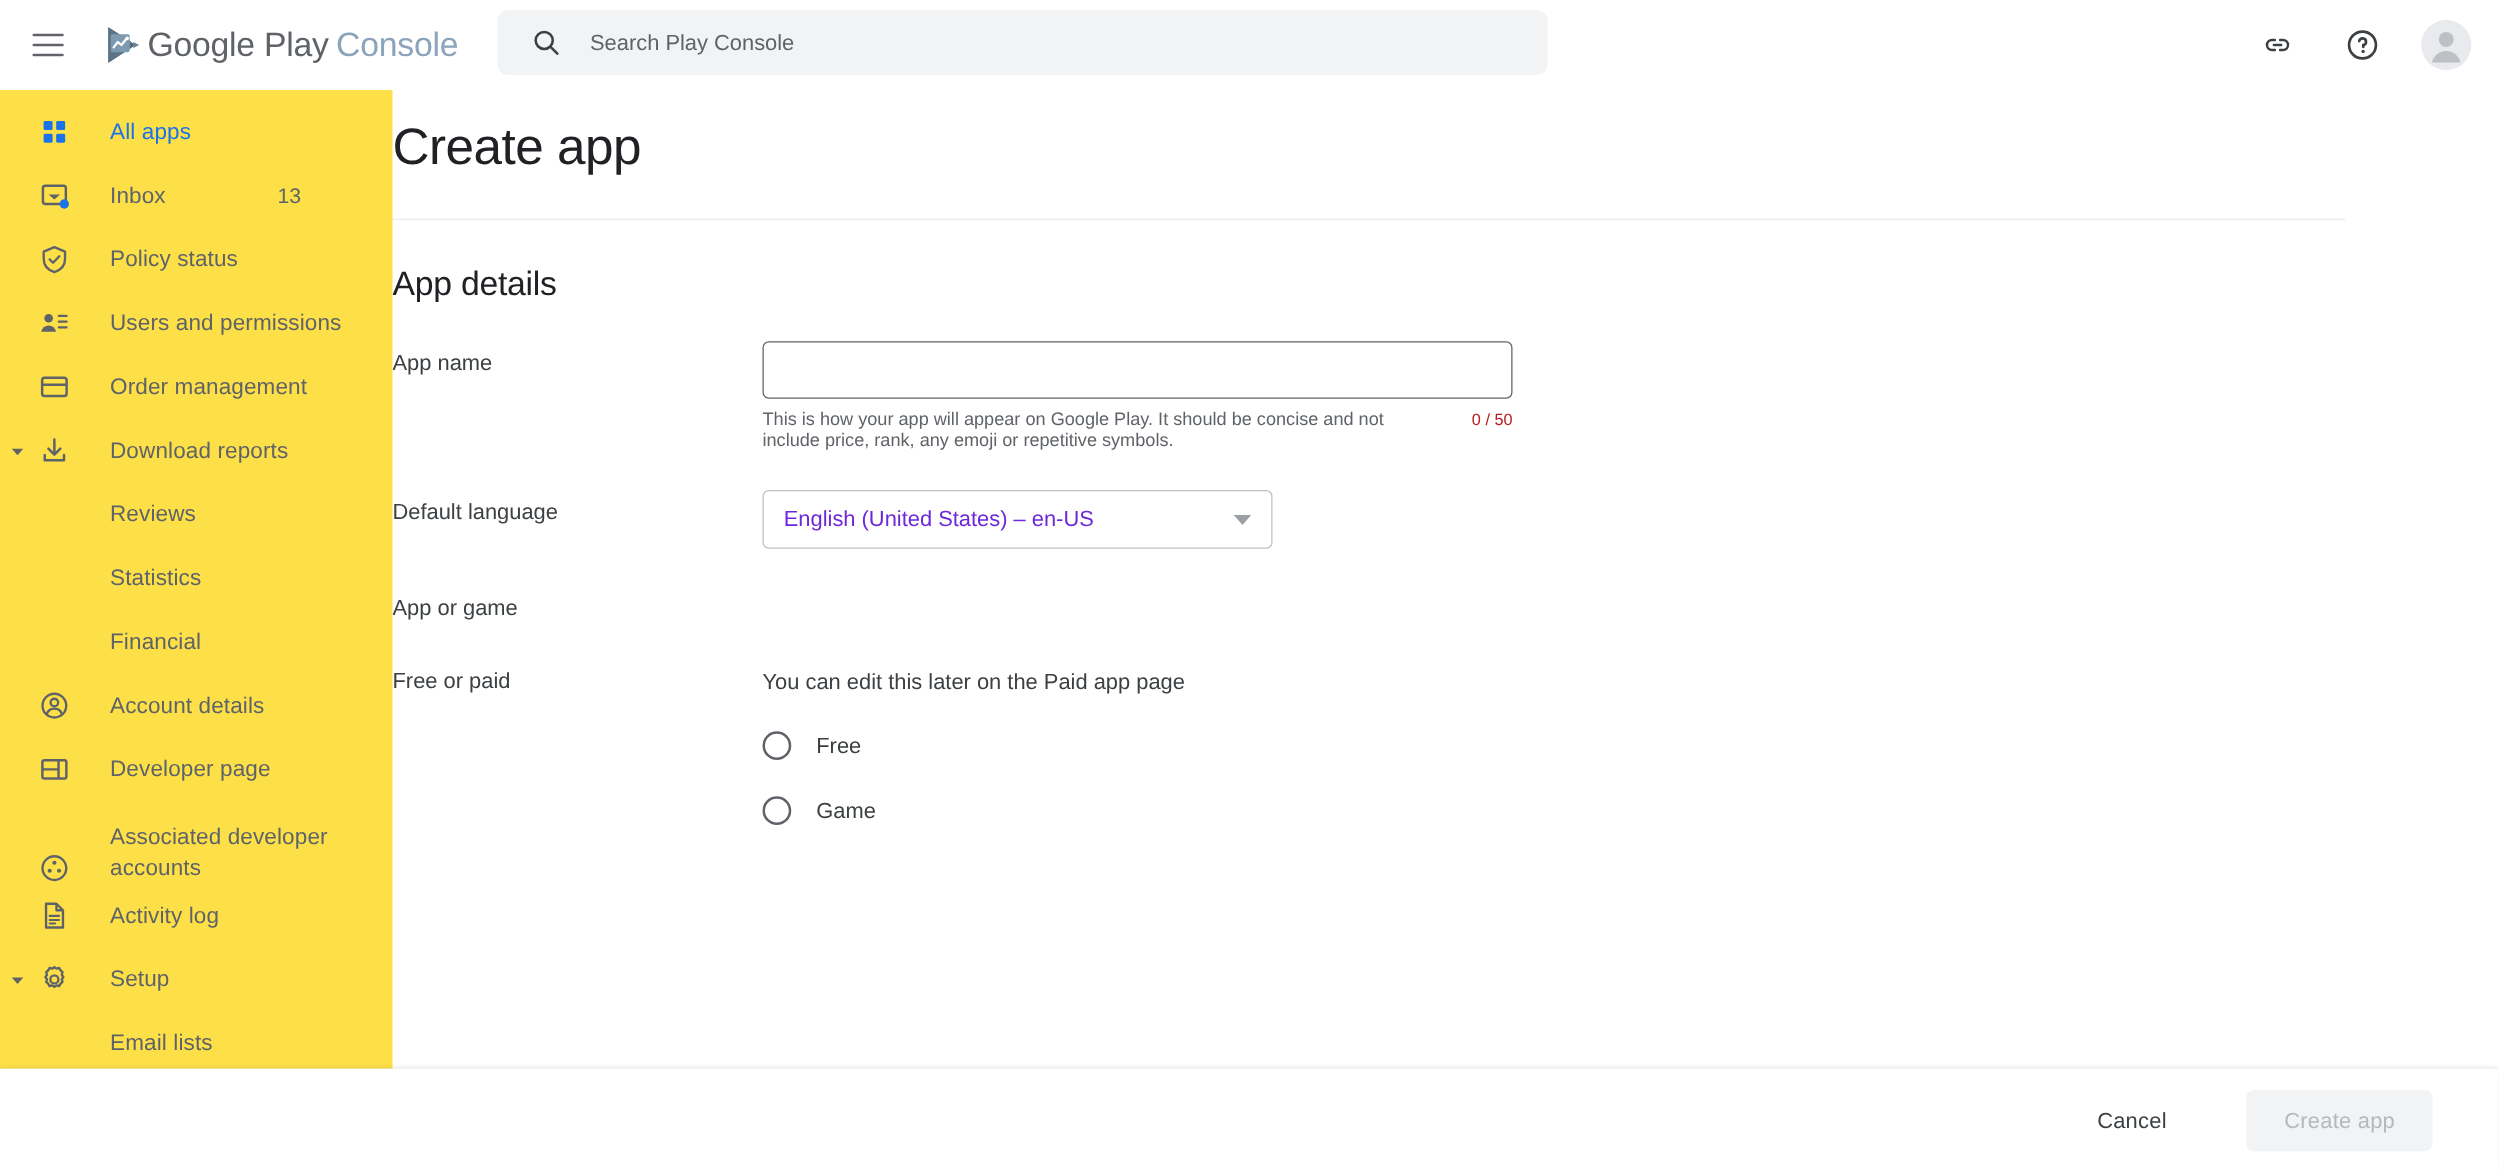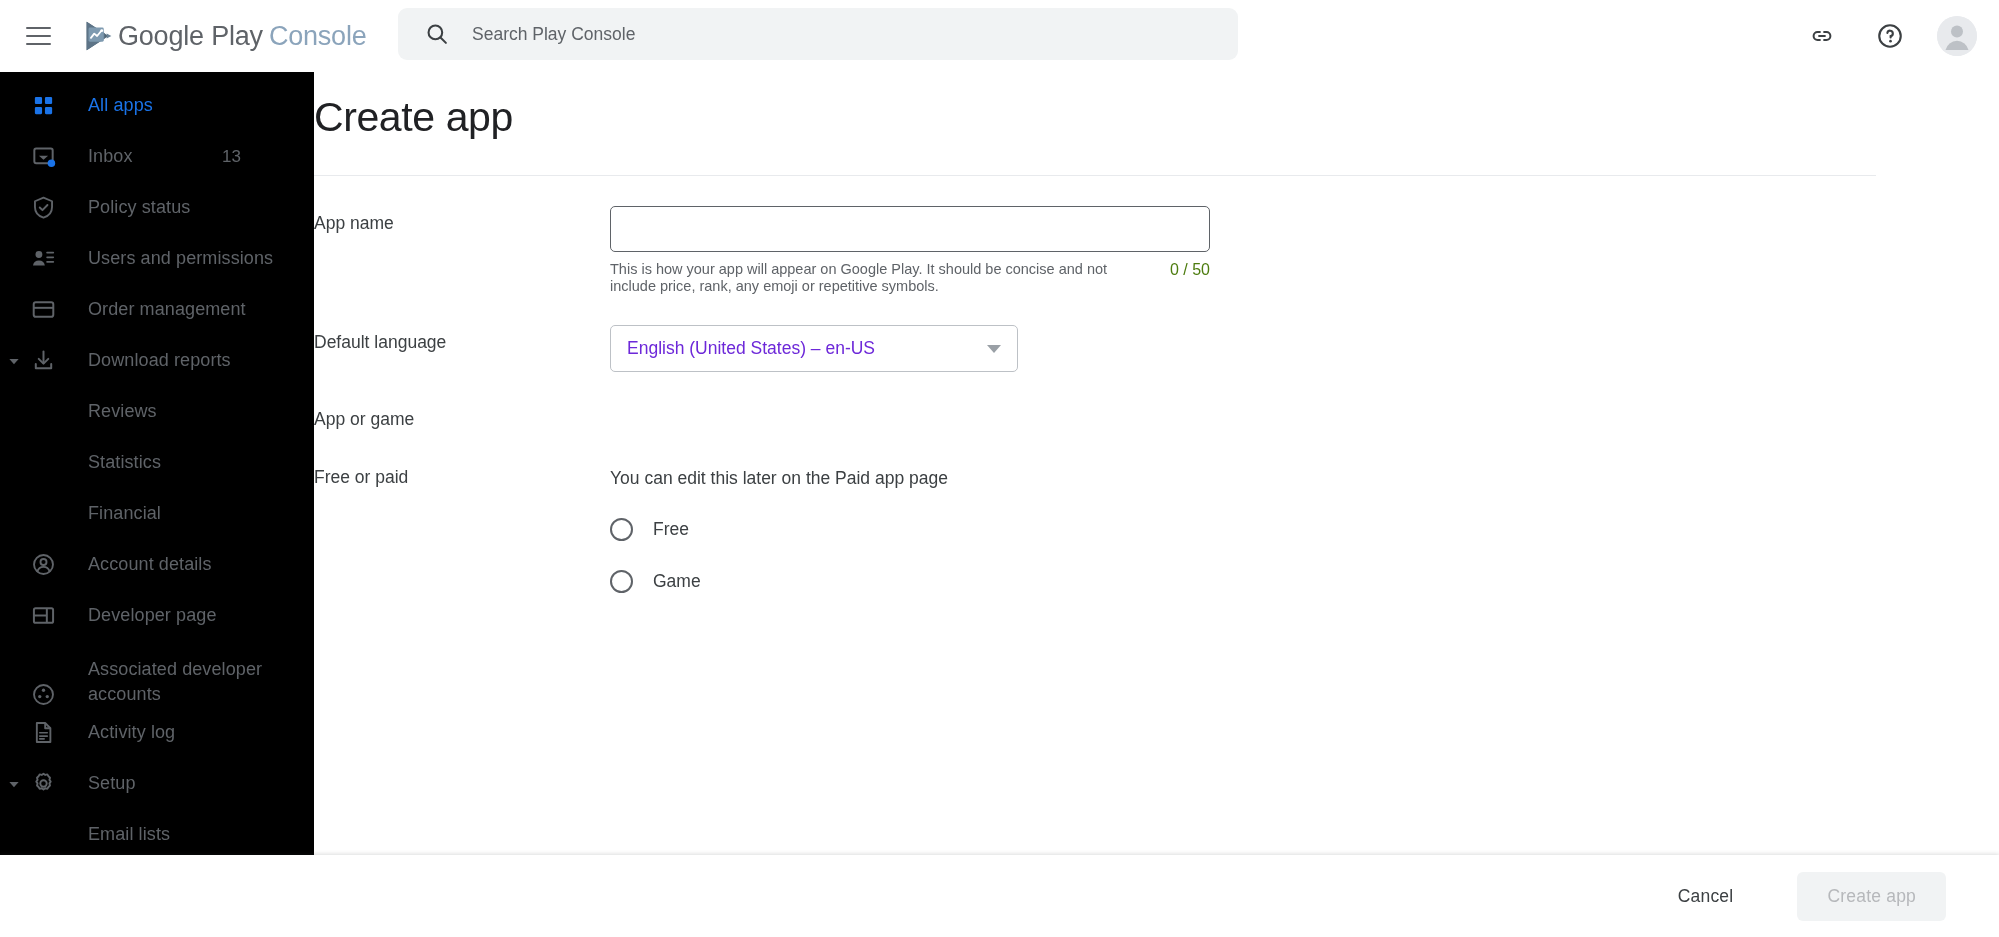--- a/index.html
+++ b/index.html
@@ -109,21 +109,21 @@
     overflow: hidden;
   }
 
   
   .sidebar {
     position: absolute;
     left: 0;
     top: 72px;
     width: 396px;
     height: 783px;
-    background: #000000;
+    background: #fde047;
     overflow: hidden;
     z-index: 20;
   }
   .nav-item {
     position: relative;
     height: 51px;
     display: flex;
     align-items: center;
     cursor: pointer;
     padding-left: 0;
@@ -229,22 +229,22 @@
     align-items: flex-start;
     gap: 19px;
   }
   .helper-text {
     font-size: 14.5px;
     color: #5f6368;
     line-height: 17px;
     width: 540px;
   }
   .helper-count {
-    font-size: 16px;
-    color: #4d7c0f;
+    font-size: 13px;
+    color: #b91c1c;
     margin-left: auto;
     white-space: nowrap;
     padding-top: 0;
   }
 
   .select-box {
     width: 408px;
     height: 47px;
     border: 1px solid #bdc1c6;
     border-radius: 5px;
@@ -544,20 +544,21 @@
   <div class="nav-item">
     <span class="nav-label sub">Email lists</span>
   </div>
 </nav>
 
 <main class="main" style="padding-left: 0px;">
 
   <h1 class="page-title" style="margin-left: 0px;">Create app</h1>
   <div class="title-rule" style="margin-left: 0px;"></div>
 
+  <h2 class="section-title" style="margin-left: 0px;">App details</h2>
 
   <div class="form-row" style="margin-left: 0px;">
     <div class="row-label">App name</div>
     <div class="row-field">
       <input class="text-input" type="text" placeholder="" style="">
       <div class="helper-row">
         <div class="helper-text">This is how your app will appear on Google Play. It should be concise and not include price, rank, any emoji or repetitive symbols.</div>
         <div class="helper-count">0 / 50</div>
       </div>
     </div>

